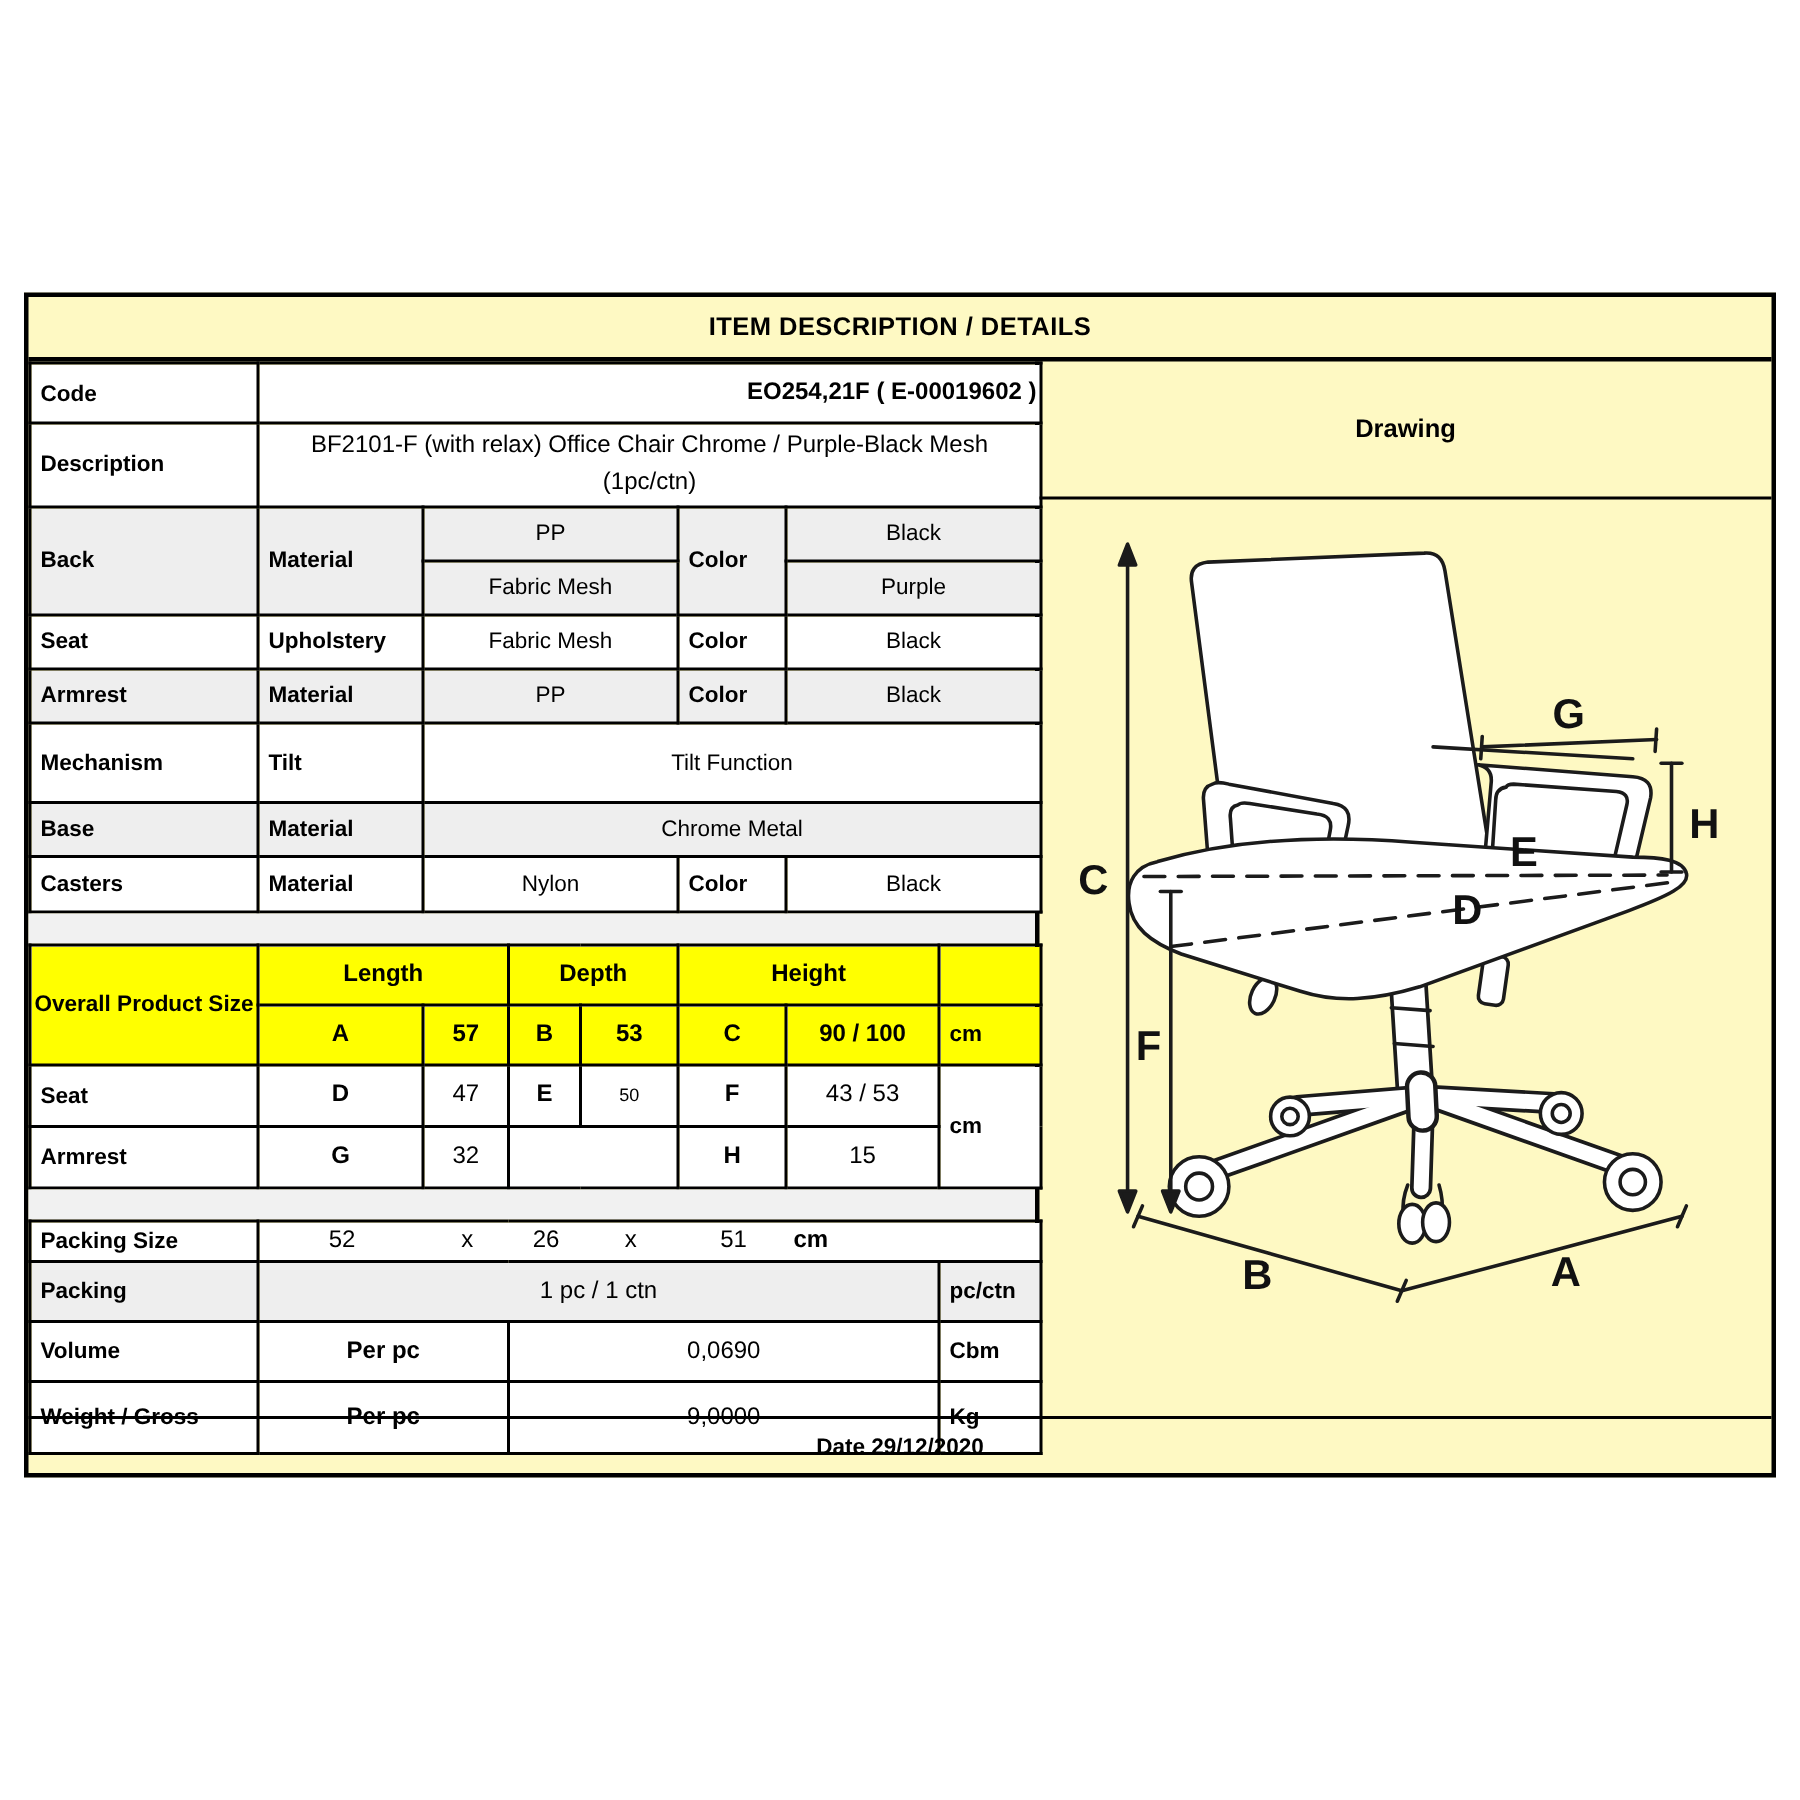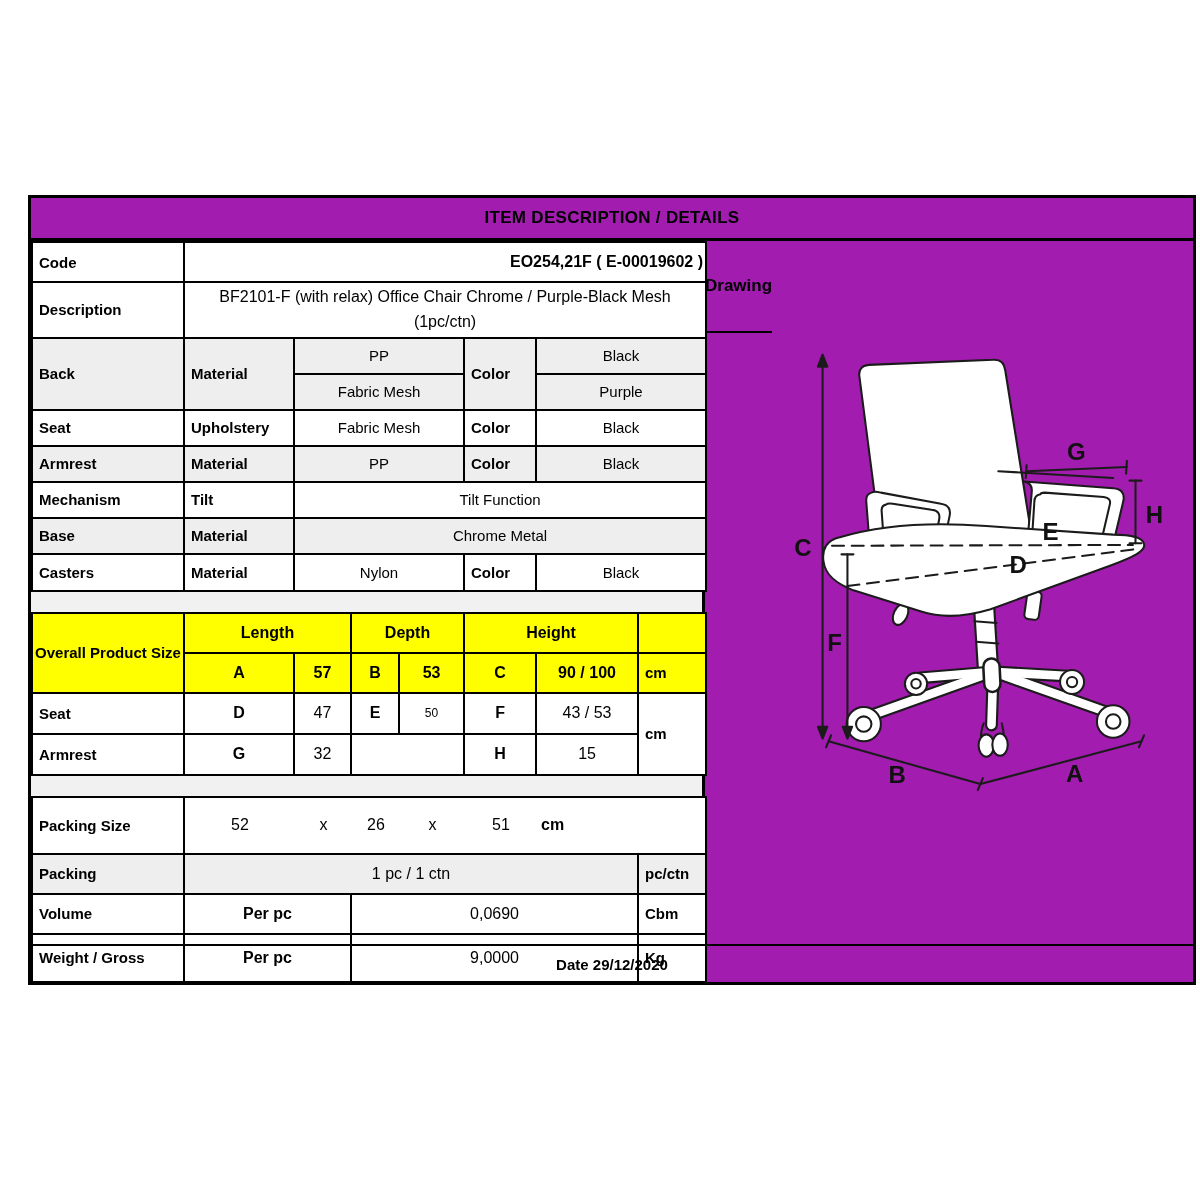--- a/index.html
+++ b/index.html
@@ -3,31 +3,31 @@
 <meta charset="utf-8">
 <style>
   * { margin:0; padding:0; box-sizing:border-box; }
   html,body { background:#ffffff; }
   body {
     width:1200px; height:1200px; position:relative;
     font-family:"Liberation Sans","DejaVu Sans",sans-serif;
     color:#000;
   }
   .sheet {
-    position:absolute; left:28px; top:195px; width:1168px; height:790px;
-    border:3px solid #000; display:flex; flex-direction:column; background:#a21caf;
+    position:absolute; left:16px; top:195px; width:1168px; height:790px;
+    border:3px solid #000; display:flex; flex-direction:column; background:#fef9c3;
   }
   .title-row {
     height:43px; border-bottom:3px solid #000; flex:0 0 auto;
     display:flex; align-items:center; justify-content:center;
     font-weight:bold; font-size:17px; letter-spacing:.3px;
   }
   .body { flex:1 1 auto; display:flex; min-height:0; }
   .left { width:674px; flex:0 0 auto; border-right:3px solid #000; }
-  .right { flex:1 1 auto; display:flex; flex-direction:row; }
+  .right { flex:1 1 auto; display:flex; flex-direction:column; }
   .drawing-header {
     height:92px; flex:0 0 auto; border-bottom:2px solid #000;
     display:flex; align-items:center; justify-content:center;
     font-weight:bold; font-size:17px;
   }
   .drawing-area { flex:1 1 auto; position:relative; overflow:hidden; }
   .drawing-area svg { position:absolute; inset:0; width:100%; height:100%; }
   .date-row {
     height:38px; flex:0 0 auto; border-top:2px solid #000;
     display:flex; align-items:center; justify-content:center;
@@ -103,21 +103,21 @@
           <td class="lbl">Color</td>
           <td>Black</td>
         </tr>
         <tr class="shade" style="height:36px">
           <td class="lbl">Armrest</td>
           <td class="lbl">Material</td>
           <td>PP</td>
           <td class="lbl">Color</td>
           <td>Black</td>
         </tr>
-        <tr class="plain" style="height:36px">
+        <tr class="plain" style="height:53px">
           <td class="lbl">Mechanism</td>
           <td class="lbl">Tilt</td>
           <td colspan="3">Tilt Function</td>
         </tr>
         <tr class="shade" style="height:36px">
           <td class="lbl">Base</td>
           <td class="lbl">Material</td>
           <td colspan="3">Chrome Metal</td>
         </tr>
         <tr class="plain" style="height:37px">
@@ -184,21 +184,21 @@
       <div class="sep"></div>
 
       <table>
         <colgroup>
           <col style="width:152px">
             <col style="width:167px">
             <col style="width:287px">
             <col style="width:68px">
         </colgroup>
         <tbody>
-            <tr class="plain" style="height:57px">
+            <tr class="plain" style="height:27px">
           <td class="lbl">Packing Size</td>
           <td colspan="3" style="padding:0">
             <div class="psrow">
               <span class="ps-1">52</span>
               <span class="ps-x1">x</span>
               <span class="ps-2">26</span>
               <span class="ps-x2">x</span>
               <span class="ps-3">51</span>
               <span class="ps-u">cm</span>
             </div>

